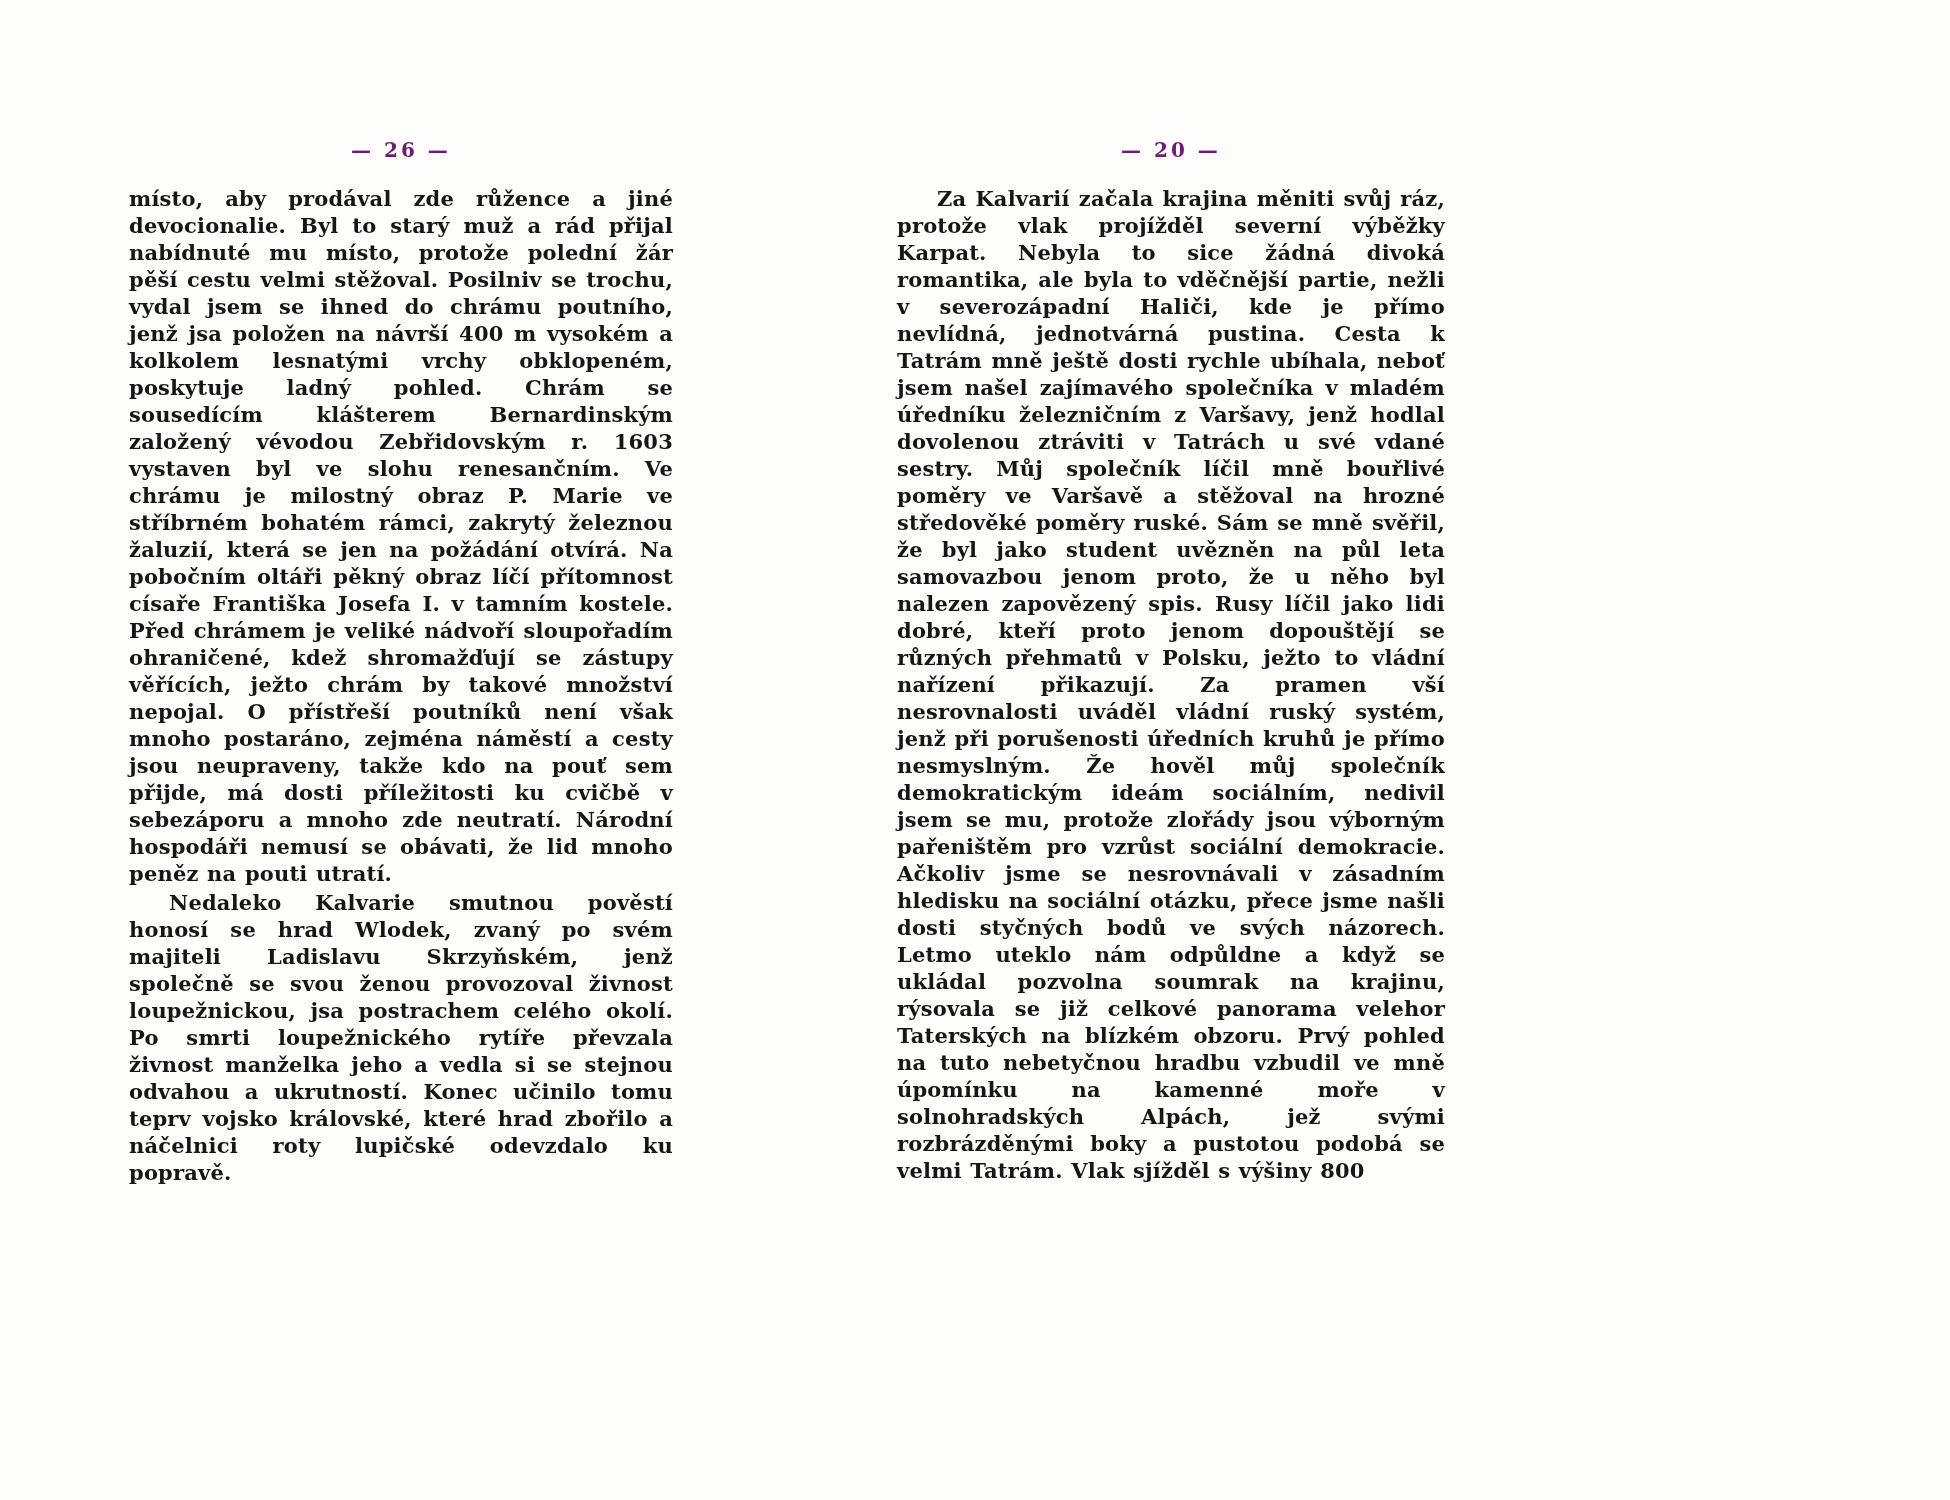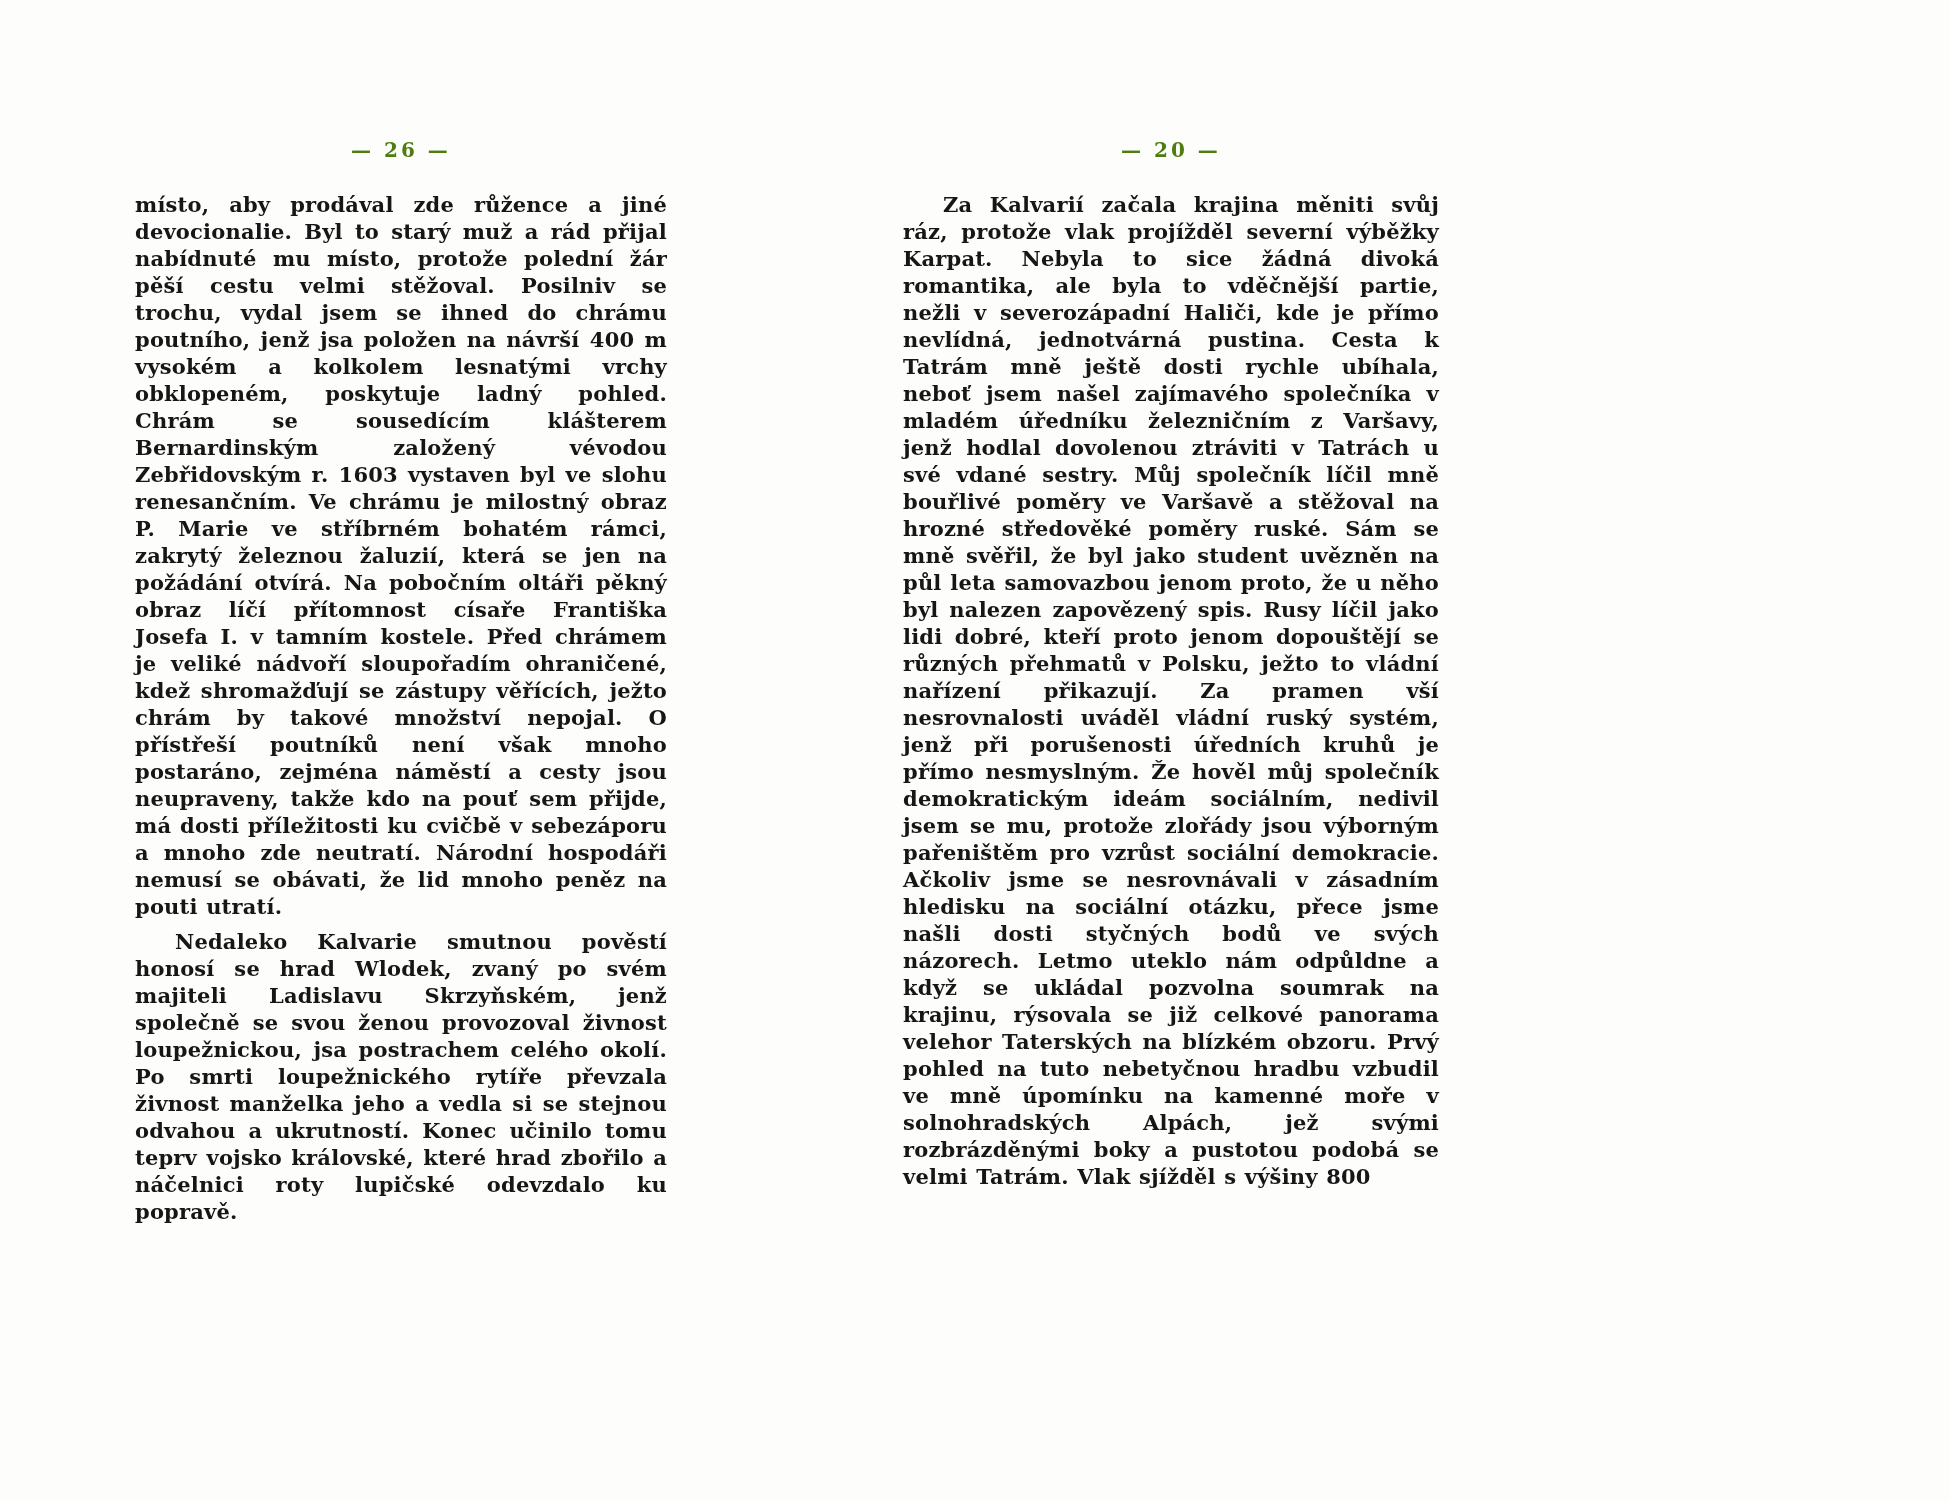--- a/index.html
+++ b/index.html
@@ -27,34 +27,34 @@
   .page.left  { left: 0;    width: 975px; }
   .page.right { left: 975px; width: 975px; }
 
   .page-number {
     position: absolute;
     top: 138px;
     text-align: center;
     font-size: 20px;
     font-weight: 700;
     letter-spacing: 3px;
-    color: #4d7c0f;
+    color: #701a75;
   }
   .page.left  .page-number { left: 127px; width: 548px; }
   .page.right .page-number { left: -80px; width: 552px; } 
 
   .text-block {
     position: absolute;
     top: 183px;
   }
   .page.left  .text-block { left: 127px; width: 548px; }
   .page.right .text-block { left: -80px; width: 552px; } 
 
   .text-block p {
-    margin: 8px;
+    margin: 2px;
     font-size: 21px;
     line-height: 27px;
     font-weight: 600;
     letter-spacing: 0.2px;
     text-align: justify;
     text-justify: inter-word;
     word-spacing: 1px;
     hyphens: auto;
     -webkit-hyphens: auto;
   }

